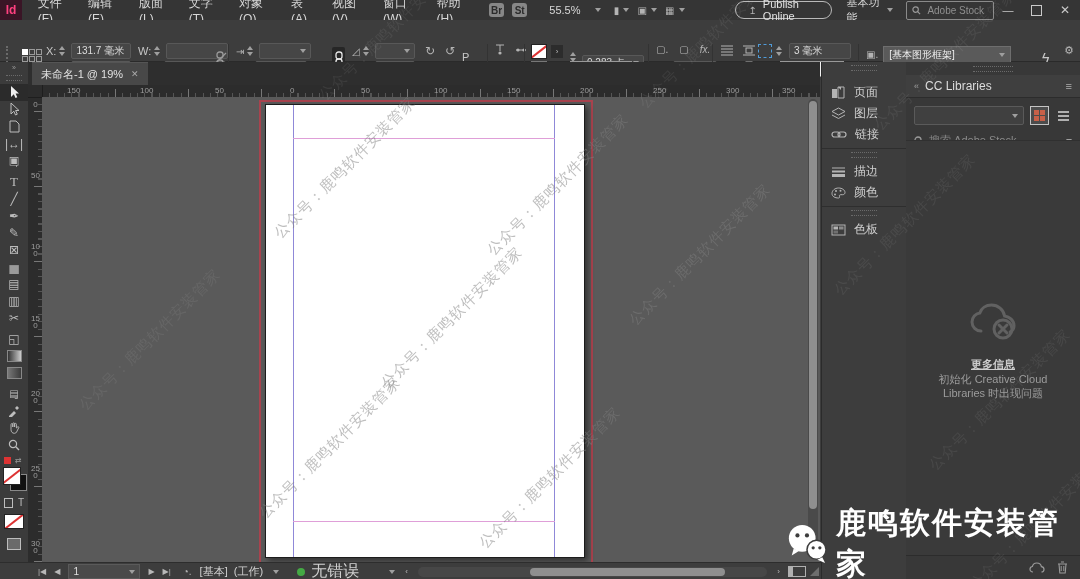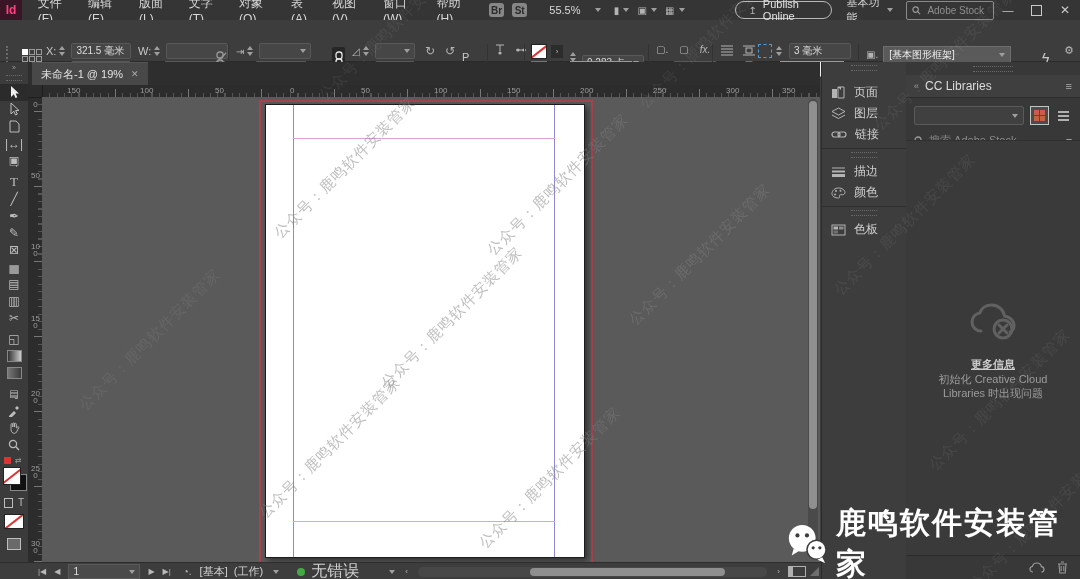--- a/index.html
+++ b/index.html
@@ -141,21 +141,21 @@
         <span style="border:1px solid #9a9a9a;box-sizing:border-box;"></span>
     </div>
 
     <div class="abs f" style="left:46px;top:23px;gap:3px;">
       <span class="lbl">X:</span>
       <span class="stp">
           <span class="tu"></span>
           <span class="td"></span>
         </span>
       <div class="fld" style="width:60px;">
-          <span>321.5 毫米</span>
+          <span>131.7 毫米</span>
         </div>
     </div>
     <div class="abs f" style="left:46px;top:41px;gap:3px;">
       <span class="lbl">Y:</span>
       <span class="stp">
           <span class="tu"></span>
           <span class="td"></span>
         </span>
       <div class="fld" style="width:60px;">
           <span>138 毫米</span>

